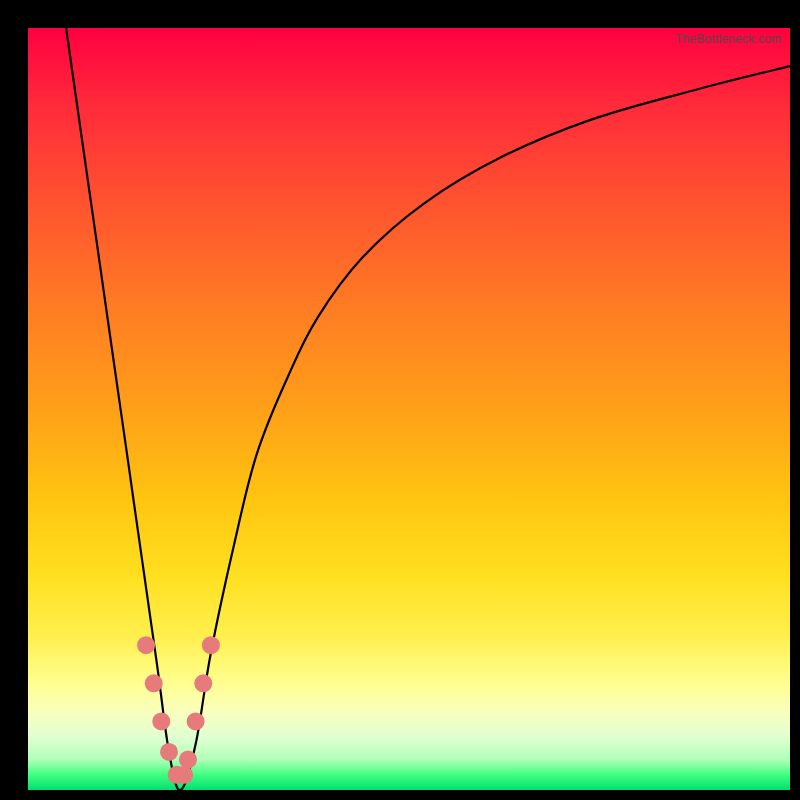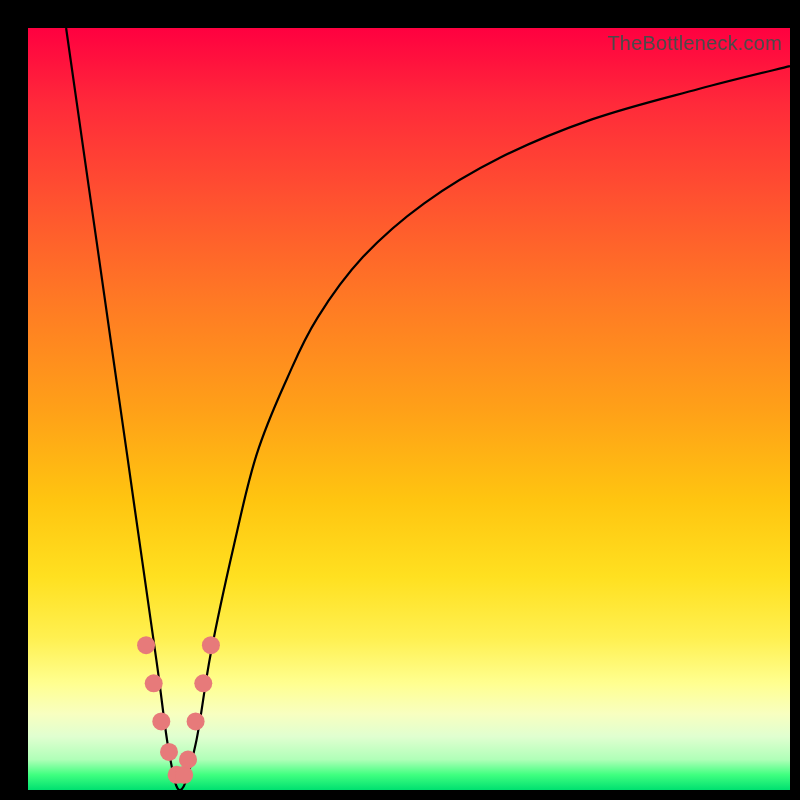--- a/index.html
+++ b/index.html
@@ -38,21 +38,21 @@
       #e0ffd0 93%,
       #b0ffb8 96%,
       #40ff80 98%,
       #00e070 100%
     );
   }
   .watermark {
     position: absolute;
     top: 4px;
     right: 8px;
-    font-size: 20px;
+    font-size: 12px;
     font-weight: 500;
     color: #4a4a4a;
     letter-spacing: 0.2px;
     user-select: none;
   }
   svg.curve {
     position: absolute;
     left: 0;
     top: 0;
     width: 100%;

